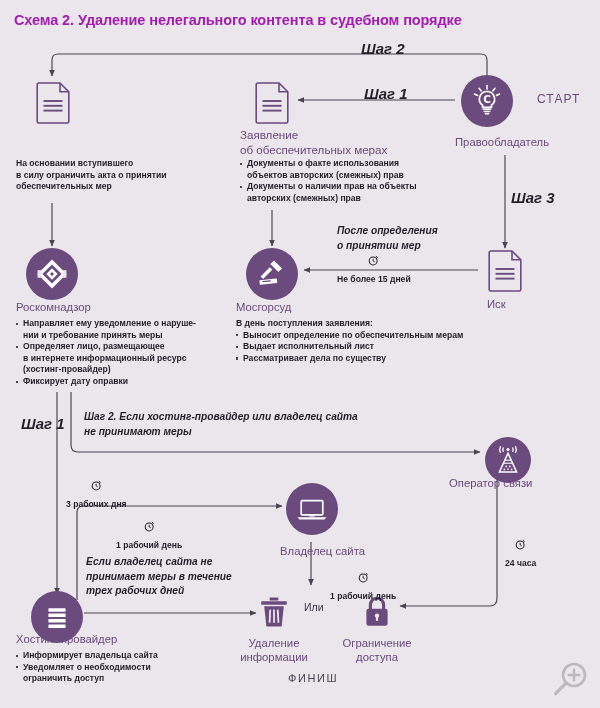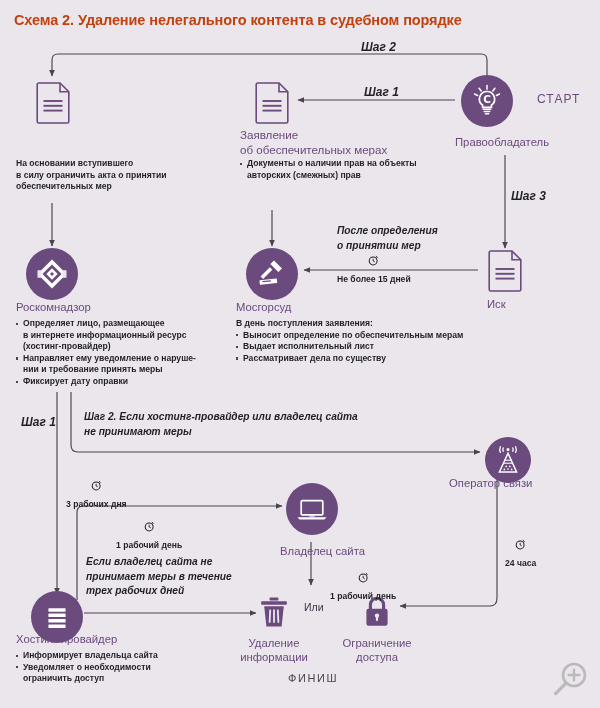--- a/index.html
+++ b/index.html
@@ -8,21 +8,21 @@
     background:#eae6ec;
     font-family:"Liberation Sans", sans-serif;
     position:relative;
     overflow:hidden;
   }
   #stage{position:absolute;left:0;top:0;width:600px;height:708px;}
   #edges{position:absolute;left:0;top:0;width:600px;height:708px;pointer-events:none;}
 
   .title{
     position:absolute;left:14px;top:12px;
-    font-size:14.5px;font-weight:bold;color:#c2410c;
+    font-size:14.5px;font-weight:bold;color:#a21caf;
     letter-spacing:-0.1px;
   }
 
   .node{position:absolute;}
 
   
   .circ{
     width:52px;height:52px;border-radius:50%;
     background:#6b4a7e;
     display:flex;align-items:center;justify-content:center;
@@ -48,21 +48,21 @@
     color:#231f29;font-size:8.6px;line-height:11.6px;font-weight:bold;
   }
   .desc ul{margin:0;padding:0;list-style:none;}
   .desc li{position:relative;padding-left:7px;margin:0;}
   .desc li:before{
     content:"";position:absolute;left:0;top:4.6px;
     width:2.2px;height:2.2px;background:#4b4350;
   }
   .edgelabel{
     position:absolute;
-    font-size:12px;font-style:italic;font-weight:bold;
+    font-size:15px;font-style:italic;font-weight:bold;
     color:#231f29;white-space:nowrap;
   }
   .edgelabel.big{font-size:10.2px;line-height:14.6px;white-space:normal;}
   .clocklabel{
     position:absolute;display:flex;align-items:center;gap:8px;
     font-size:8.6px;font-weight:bold;color:#231f29;white-space:nowrap;flex-direction:column;
   }
   .clockicon{width:11px;height:11px;flex:0 0 11px;}
   .start{
     position:absolute;font-size:12px;color:#6b4a7e;letter-spacing:1.1px;
@@ -166,20 +166,24 @@
       </g>
     </svg>
   </div>
   <div class="nlabel h" style="position:absolute;left:240px;top:128px;width:190px;">
     <span>Заявление</span><br>
     <span>об обеспечительных мерах</span>
   </div>
   <div class="desc" style="position:absolute;left:240px;top:158px;width:210px;">
     <ul>
       <li>
+        <span>Документы о факте использования</span><br>
+        <span>объектов авторских (смежных) прав</span>
+      </li>
+      <li>
         <span>Документы о наличии прав на объекты</span><br>
         <span>авторских (смежных) прав</span>
       </li>
     </ul>
   </div>
 
   <div class="node" style="left:26px;top:248px;">
     <div class="circ">
       <svg width="34" height="34" viewBox="0 0 34 34">
         <path d="M17,2.5 L31.5,17 L17,31.5 L2.5,17 Z" fill="#ffffff"></path>
@@ -188,27 +192,27 @@
         <path d="M17,15.0 L19,17 L17,19 L15,17 Z" fill="#6b4a7e"></path>
         <path d="M2.5,13.2 L6.4,13.2 L6.4,20.8 L2.5,20.8 Z" fill="#eae6ec"></path>
         <path d="M27.6,13.2 L31.5,13.2 L31.5,20.8 L27.6,20.8 Z" fill="#eae6ec"></path>
       </svg>
     </div>
   </div>
   <div class="nlabel" style="position:absolute;left:16px;top:300px;">Роскомнадзор</div>
   <div class="desc" style="position:absolute;left:16px;top:318px;width:200px;">
     <ul>
       <li>
+        <span>Направляет ему уведомление о наруше-</span><br>
+        <span>нии и требование принять меры</span>
+      </li>
+      <li>
         <span>Определяет лицо, размещающее</span><br>
         <span>в интернете информационный ресурс</span><br>
         <span>(хостинг-провайдер)</span>
-      </li>
-      <li>
-        <span>Направляет ему уведомление о наруше-</span><br>
-        <span>нии и требование принять меры</span>
       </li>
       <li>
         <span>Фиксирует дату оправки</span>
       </li>
     </ul>
   </div>
 
   <div class="node" style="left:246px;top:248px;">
     <div class="circ">
       <svg width="34" height="34" viewBox="0 0 34 34">

